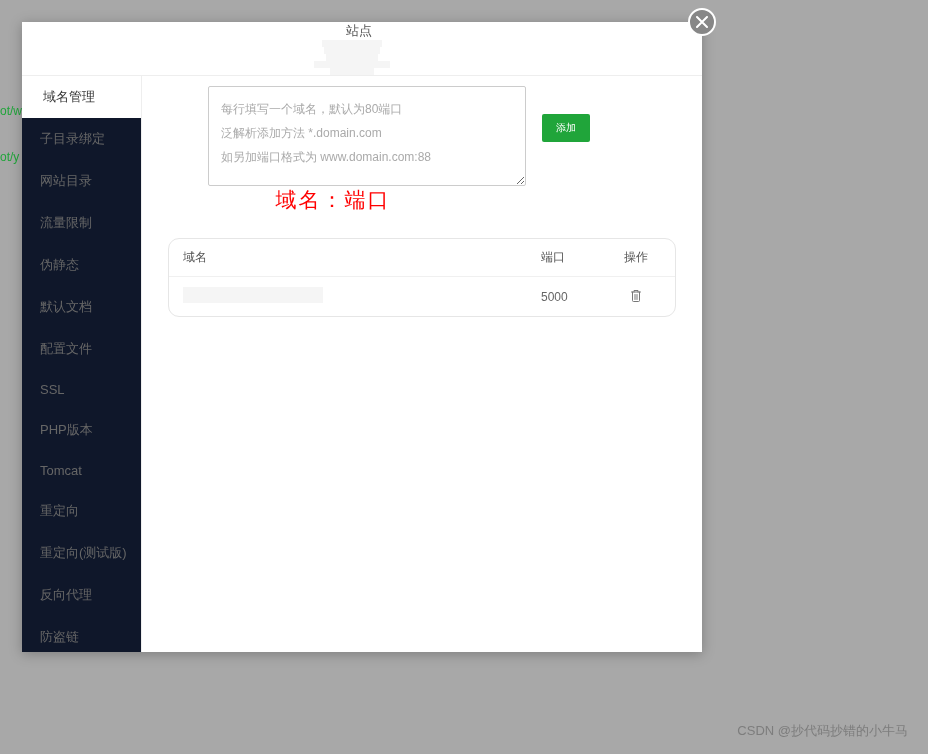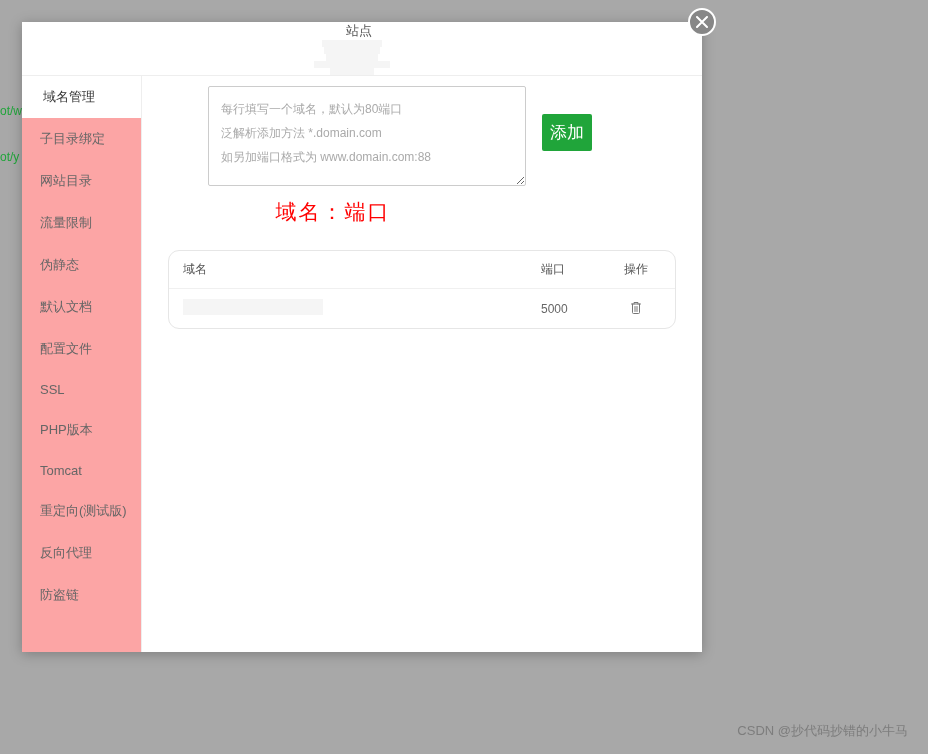--- a/index.html
+++ b/index.html
@@ -64,21 +64,21 @@
       background: #f5f5f5;
       margin-right: 20px;
     }
     .modal-body {
       flex: 1;
       display: flex;
       overflow: hidden;
     }
     .sidebar {
       width: 120px;
-      background: #fca5a5;
+      background: #0f172a;
       border-right: 1px solid #eee;
       overflow-y: auto;
     }
     .sidebar-item {
       padding: 12px 18px;
       font-size: 13px;
       color: #666;
       cursor: pointer;
       white-space: nowrap;
     }
@@ -110,29 +110,29 @@
       color: #999;
       line-height: 2.0;
     }
     .domain-textarea::placeholder { color: #aaa; }
     .add-btn {
       margin-top: 28px;
       background: #20a53a;
       color: #fff;
       border: none;
       border-radius: 2px;
-      padding: 7px 8px;
-      font-size: 17px;
+      padding: 7px 14px;
+      font-size: 10px;
       cursor: pointer;
     }
     .annotation {
       color: #ff0000;
       font-size: 21px;
       text-align: center;
-      margin-top: 12px;
+      margin-top: 0;
       letter-spacing: 2px;
       width: 330px;
     }
     .domain-table {
       margin-top: 24px;
       border: 1px solid #e6e6e6;
       border-radius: 11px;
       width: 100%;
       font-size: 12px;
     }
@@ -199,20 +199,21 @@
       <div class="sidebar-item active"><span>域名管理</span></div>
       <div class="sidebar-item"><span>子目录绑定</span></div>
       <div class="sidebar-item"><span>网站目录</span></div>
       <div class="sidebar-item"><span>流量限制</span></div>
       <div class="sidebar-item"><span>伪静态</span></div>
       <div class="sidebar-item"><span>默认文档</span></div>
       <div class="sidebar-item"><span>配置文件</span></div>
       <div class="sidebar-item"><span>SSL</span></div>
       <div class="sidebar-item"><span>PHP版本</span></div>
       <div class="sidebar-item"><span>Tomcat</span></div>
+      <div class="sidebar-item"><span>重定向</span></div>
       <div class="sidebar-item"><span>重定向(测试版)</span></div>
       <div class="sidebar-item"><span>反向代理</span></div>
       <div class="sidebar-item"><span>防盗链</span></div>
 
     </div>
 
     <div class="content">
       <div class="domain-add-row">
         <textarea class="domain-textarea" placeholder="每行填写一个域名，默认为80端口
 泛解析添加方法 *.domain.com

